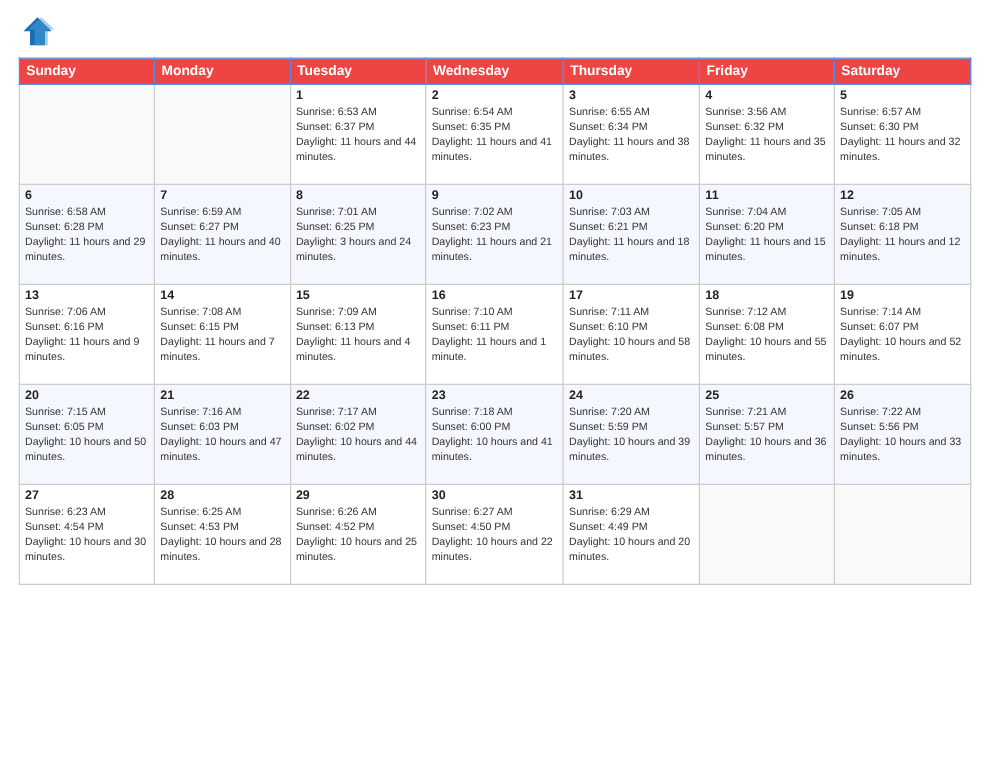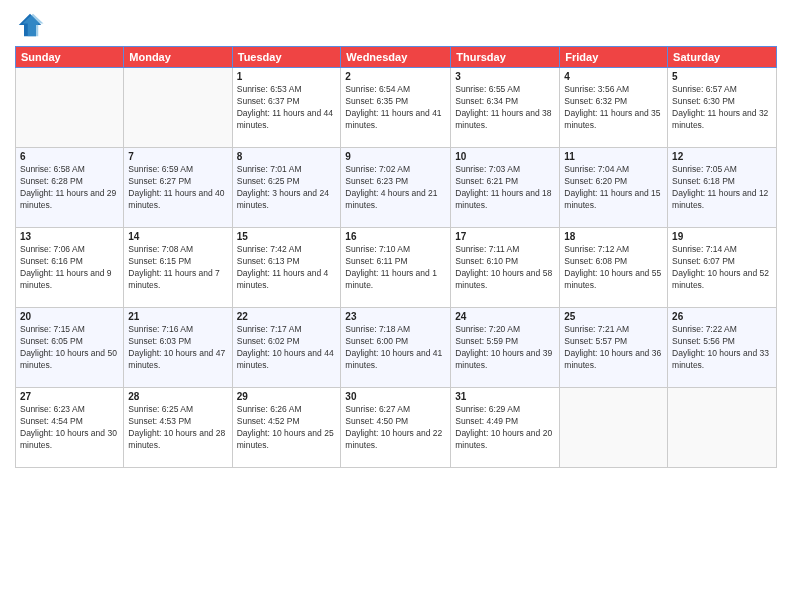--- a/index.html
+++ b/index.html
@@ -198,21 +198,21 @@
           <span>Sunrise: 7:01 AM</span><br>
           <span>Sunset: 6:25 PM</span><br>
           <span>Daylight: 3 hours and 24 minutes.</span>
         </div>
       </td>
           <td>
         <span class="day-num">9</span>
         <div class="day-info">
           <span>Sunrise: 7:02 AM</span><br>
           <span>Sunset: 6:23 PM</span><br>
-          <span>Daylight: 4 hours and 21 minutes.</span>
+          <span>Daylight: 11 hours and 21 minutes.</span>
         </div>
       </td>
           <td>
         <span class="day-num">10</span>
         <div class="day-info">
           <span>Sunrise: 7:03 AM</span><br>
           <span>Sunset: 6:21 PM</span><br>
           <span>Daylight: 11 hours and 18 minutes.</span>
         </div>
       </td>
@@ -246,21 +246,21 @@
         <span class="day-num">14</span>
         <div class="day-info">
           <span>Sunrise: 7:08 AM</span><br>
           <span>Sunset: 6:15 PM</span><br>
           <span>Daylight: 11 hours and 7 minutes.</span>
         </div>
       </td>
           <td>
         <span class="day-num">15</span>
         <div class="day-info">
-          <span>Sunrise: 7:42 AM</span><br>
+          <span>Sunrise: 7:09 AM</span><br>
           <span>Sunset: 6:13 PM</span><br>
           <span>Daylight: 11 hours and 4 minutes.</span>
         </div>
       </td>
           <td>
         <span class="day-num">16</span>
         <div class="day-info">
           <span>Sunrise: 7:10 AM</span><br>
           <span>Sunset: 6:11 PM</span><br>
           <span>Daylight: 11 hours and 1 minute.</span>

